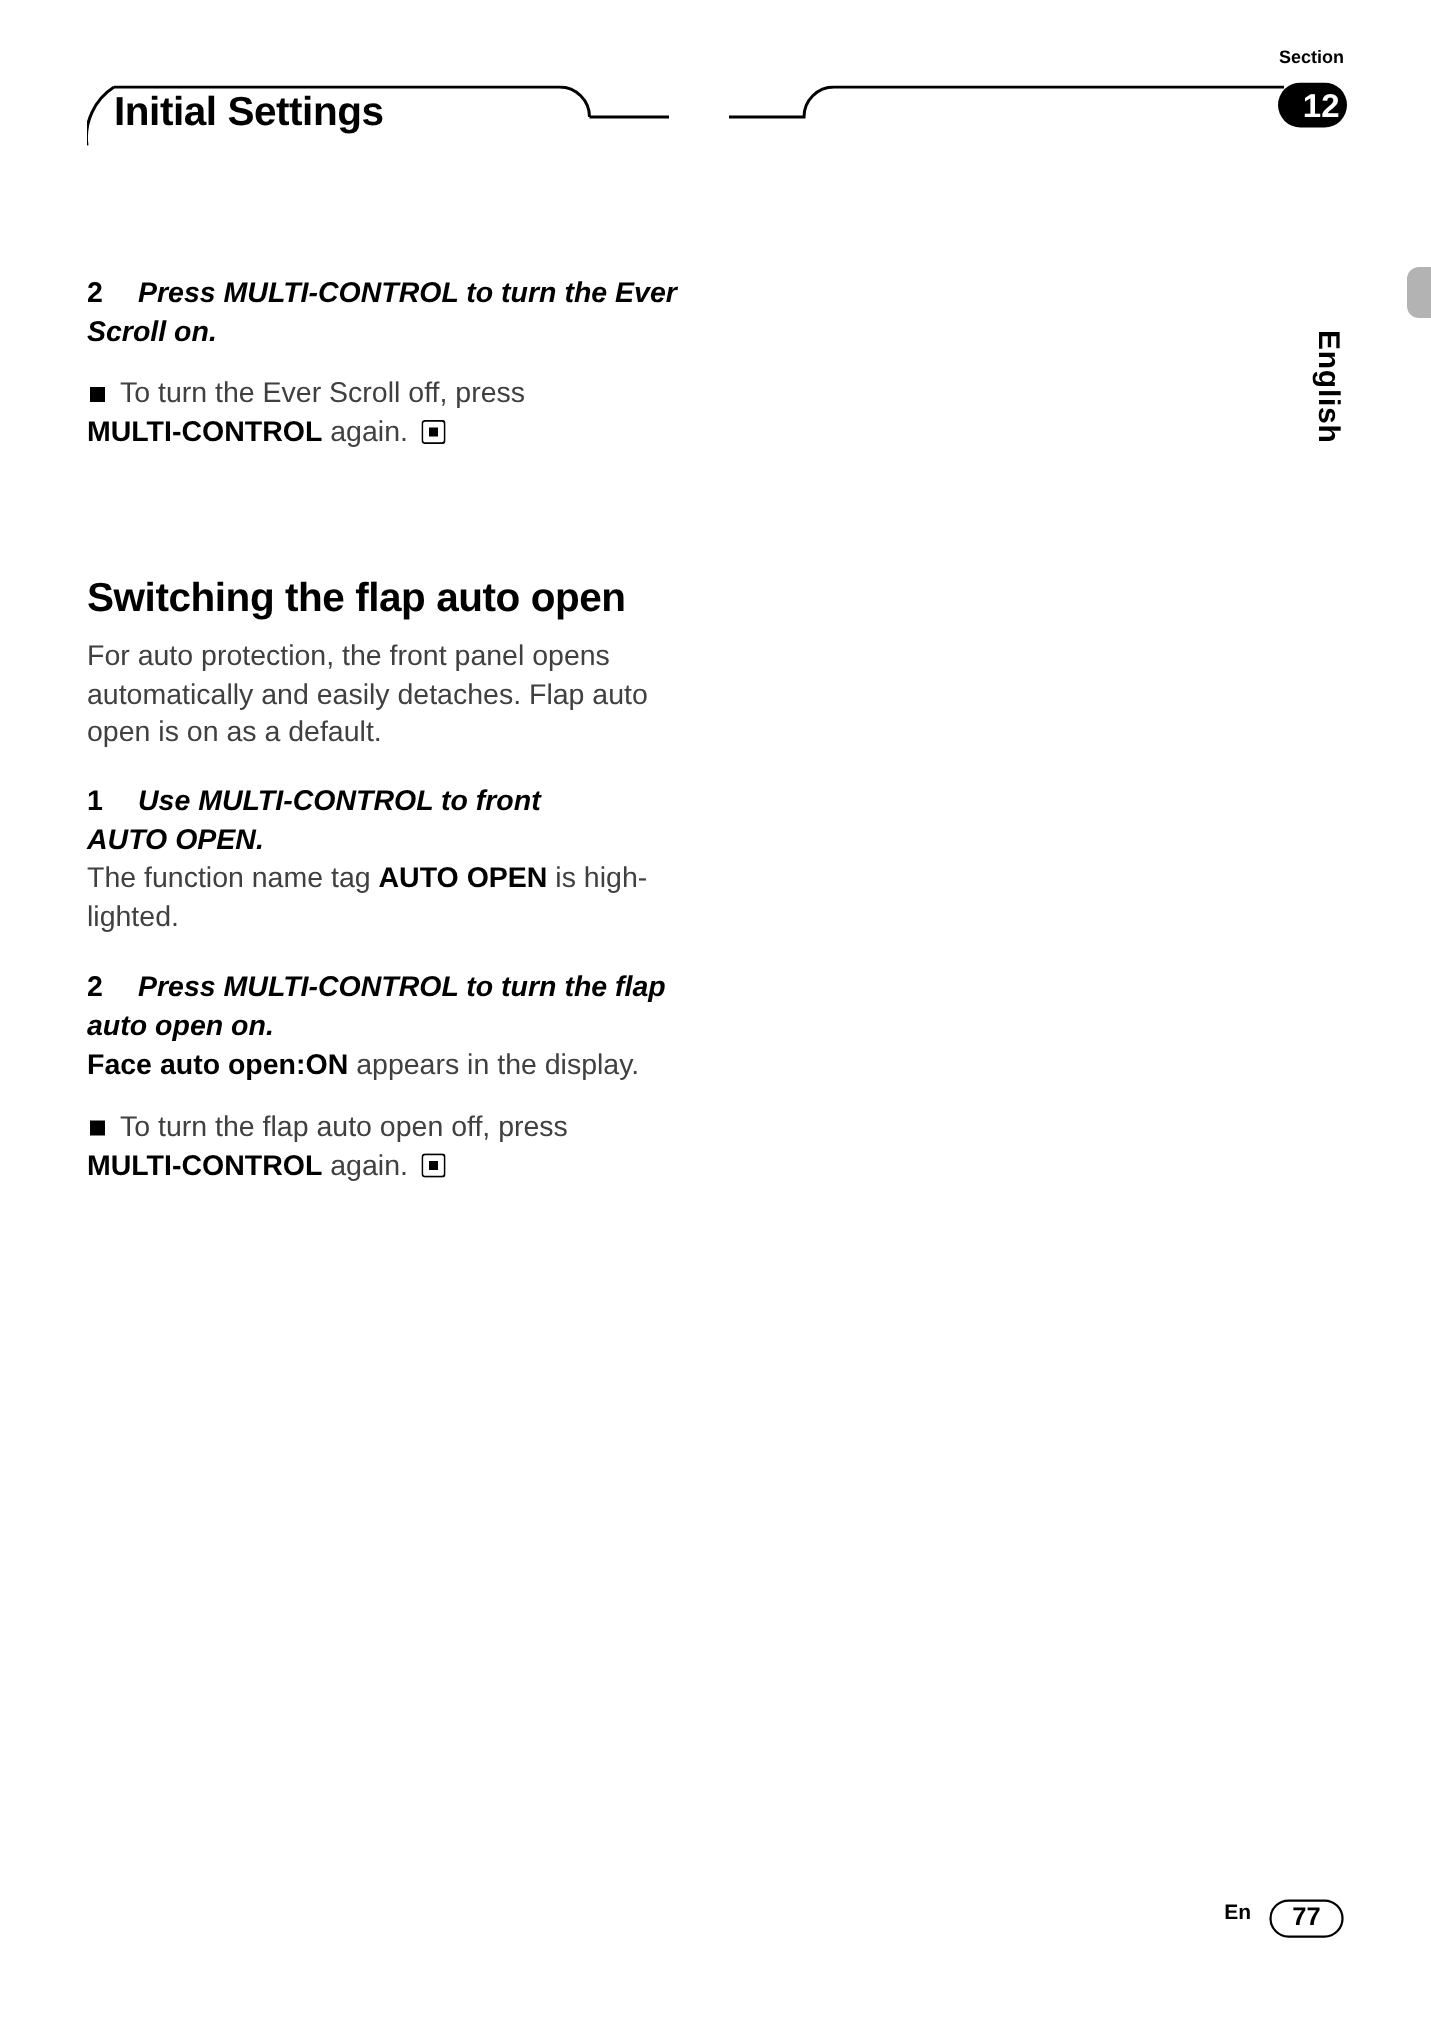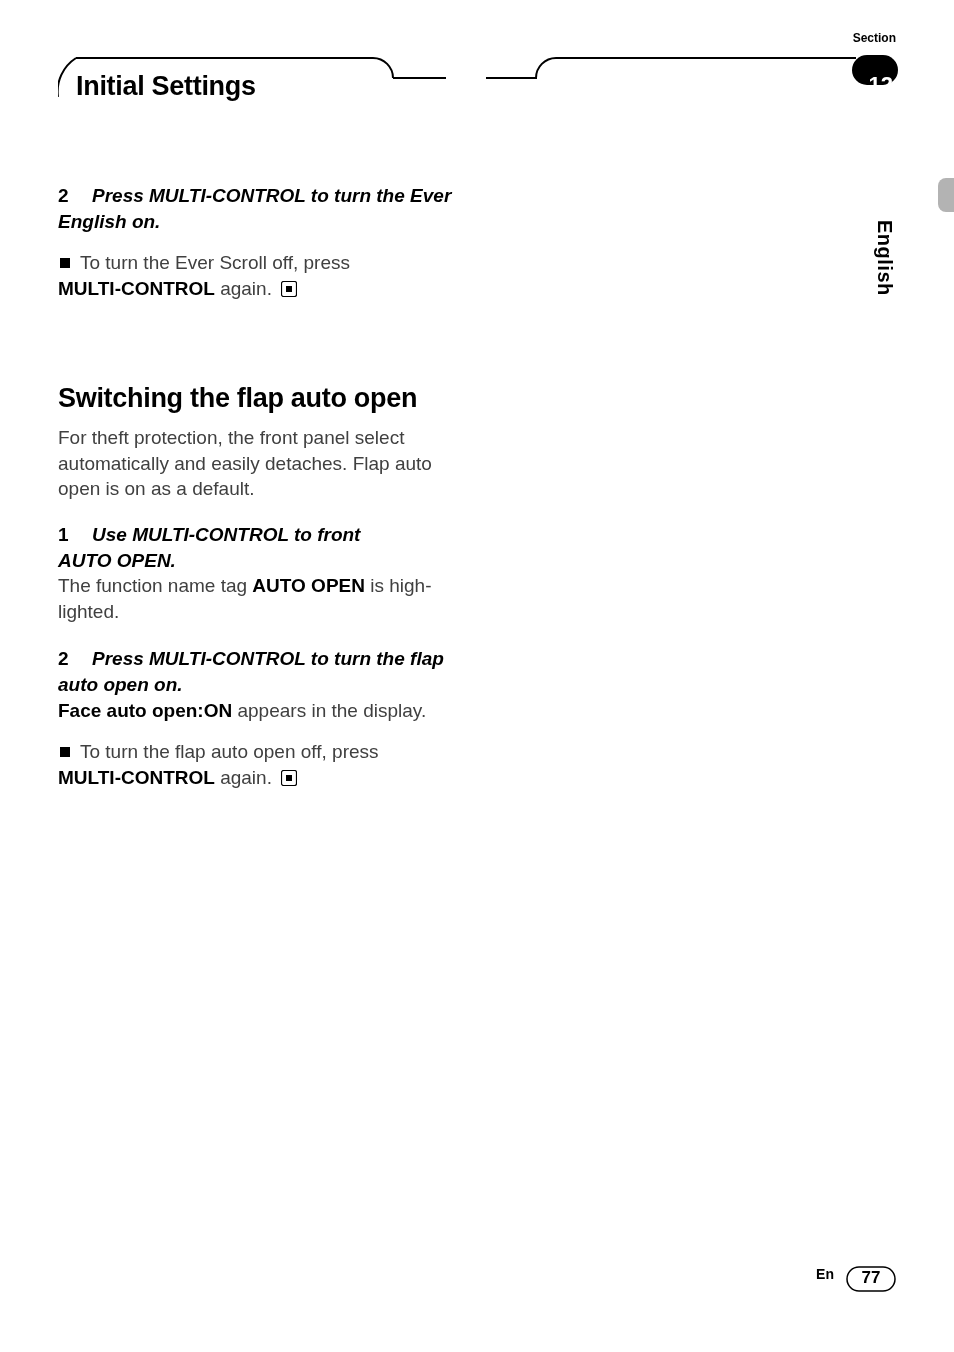--- a/index.html
+++ b/index.html
@@ -38,21 +38,20 @@
     left: 0;
     top: 0;
   }
   .header-title-text {
     position: absolute;
     left: 18px;
     top: 2px;
     font-size: 27px;
     font-weight: 800;
     letter-spacing: -0.3px;
-    margin-top: 12px;
   }
   .header-right-wrap {
     position: absolute;
     right: 0;
     top: 0;
     width: 410px;
     height: 42px;
   }
   .section-label {
     position: absolute;
@@ -69,21 +68,20 @@
     height: 36px;
   }
   .section-badge svg { position:absolute; left:0; top:0; }
   .section-number {
     position: absolute;
     right: 5px;
     top: 3px;
     color: #fff;
     font-size: 22px;
     font-weight: 800;
-    margin-top: 14px;
   }
   
   .side-tab-grey {
     position: absolute;
     right: 0;
     top: 178px;
     width: 16px;
     height: 34px;
     background: #b3b3b3;
     border-top-left-radius: 8px;
@@ -207,38 +205,38 @@
 
   <div class="side-tab-grey"></div>
   <div class="side-language">English</div>
 
   <div class="content">
 
     <div>
       <div>
         <span class="step-num">2</span><span class="step-lead">Press MULTI-CONTROL to turn the Ever</span>
       </div>
-      <div class="step-lead">English on.</div>
+      <div class="step-lead">Scroll on.</div>
       <div class="bullet-row">
         <div class="bullet-box"></div>
         <div class="plain">To turn the Ever Scroll off, press</div>
       </div>
       <div>
         <span class="bold">MULTI-CONTROL</span><span class="plain"> again.</span>
         <span class="end-icon">
           <svg width="16" height="16">
               <rect x="0.5" y="0.5" width="15" height="15" rx="2" fill="none" stroke="#000" stroke-width="1.2"></rect>
               <rect x="5" y="5" width="6" height="6" fill="#000"></rect>
             </svg>
         </span>
       </div>
     </div>
 
     <div class="h2">Switching the flap auto open</div>
-    <div class="para plain">For theft protection, the front panel select automatically and easily detaches. Flap auto open is on as a default.</div>
+    <div class="para plain">For auto protection, the front panel opens automatically and easily detaches. Flap auto open is on as a default.</div>
 
     <div style="margin-bottom:22px;">
       <div>
         <span class="step-num">1</span><span class="step-lead">Use MULTI-CONTROL to front</span>
       </div>
       <div class="step-lead">AUTO OPEN.</div>
       <div>
         <span class="plain">The function name tag </span><span class="bold">AUTO OPEN</span><span class="plain"> is high-</span>
       </div>
       <div class="plain">lighted.</div>

